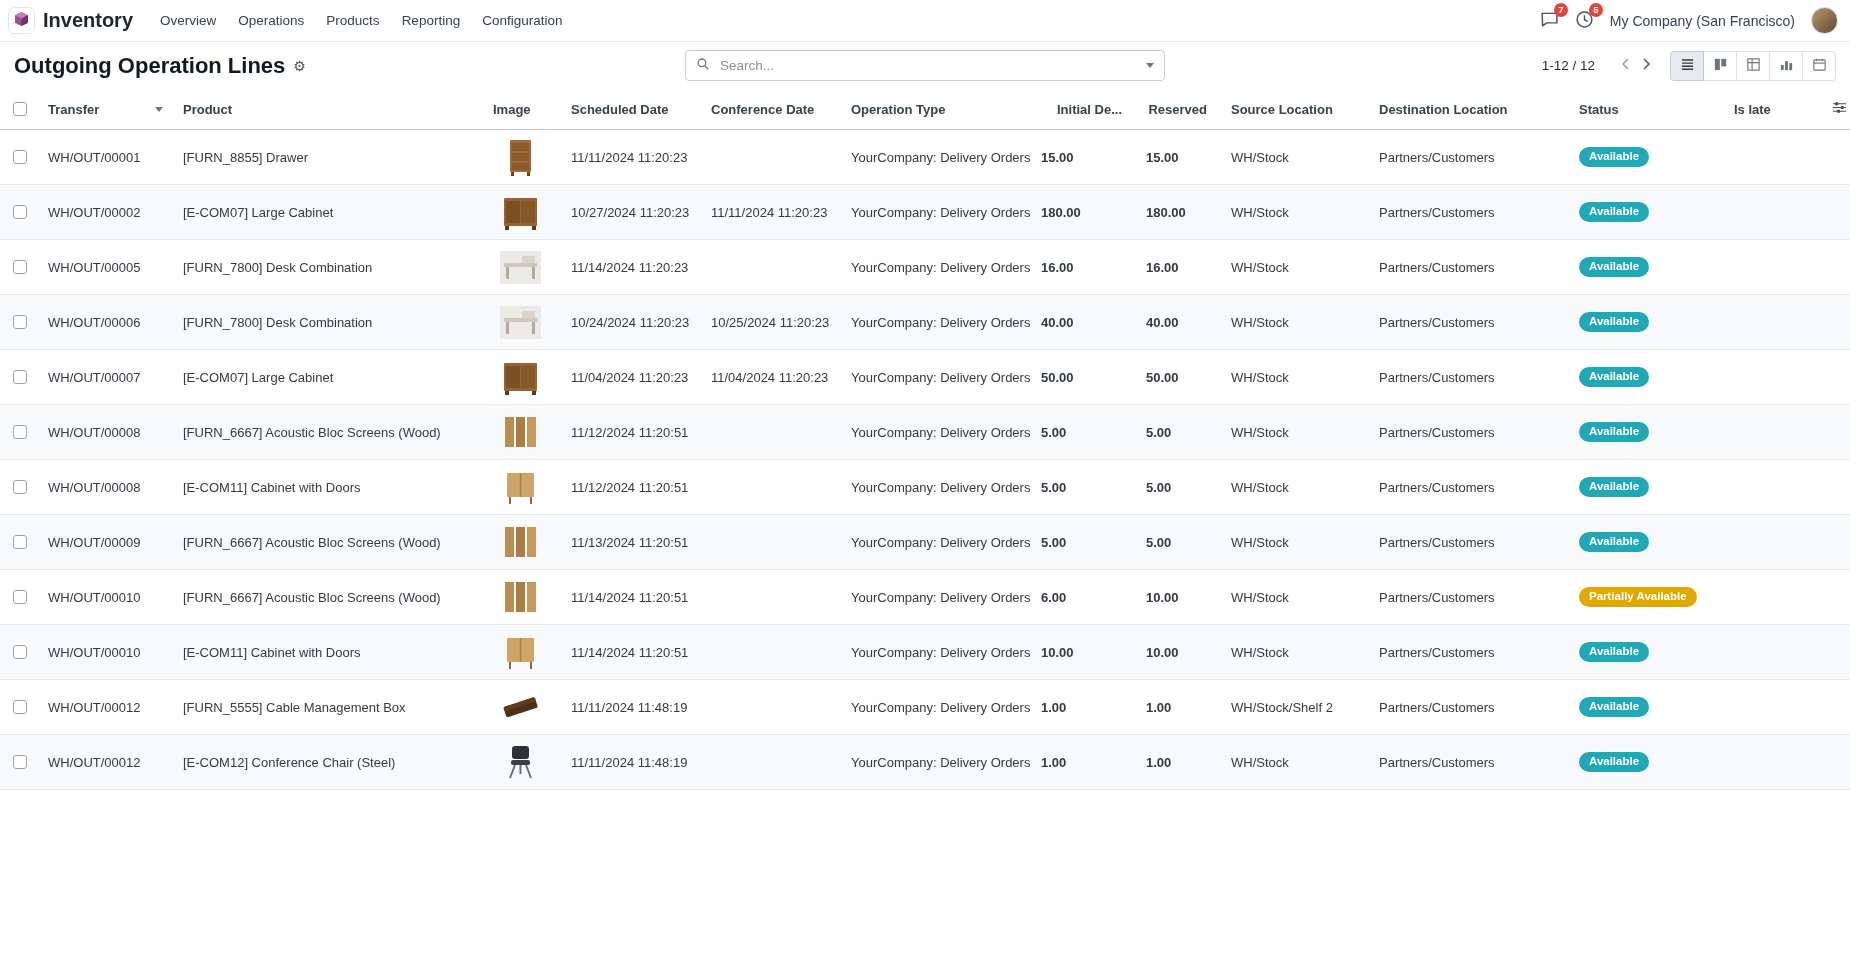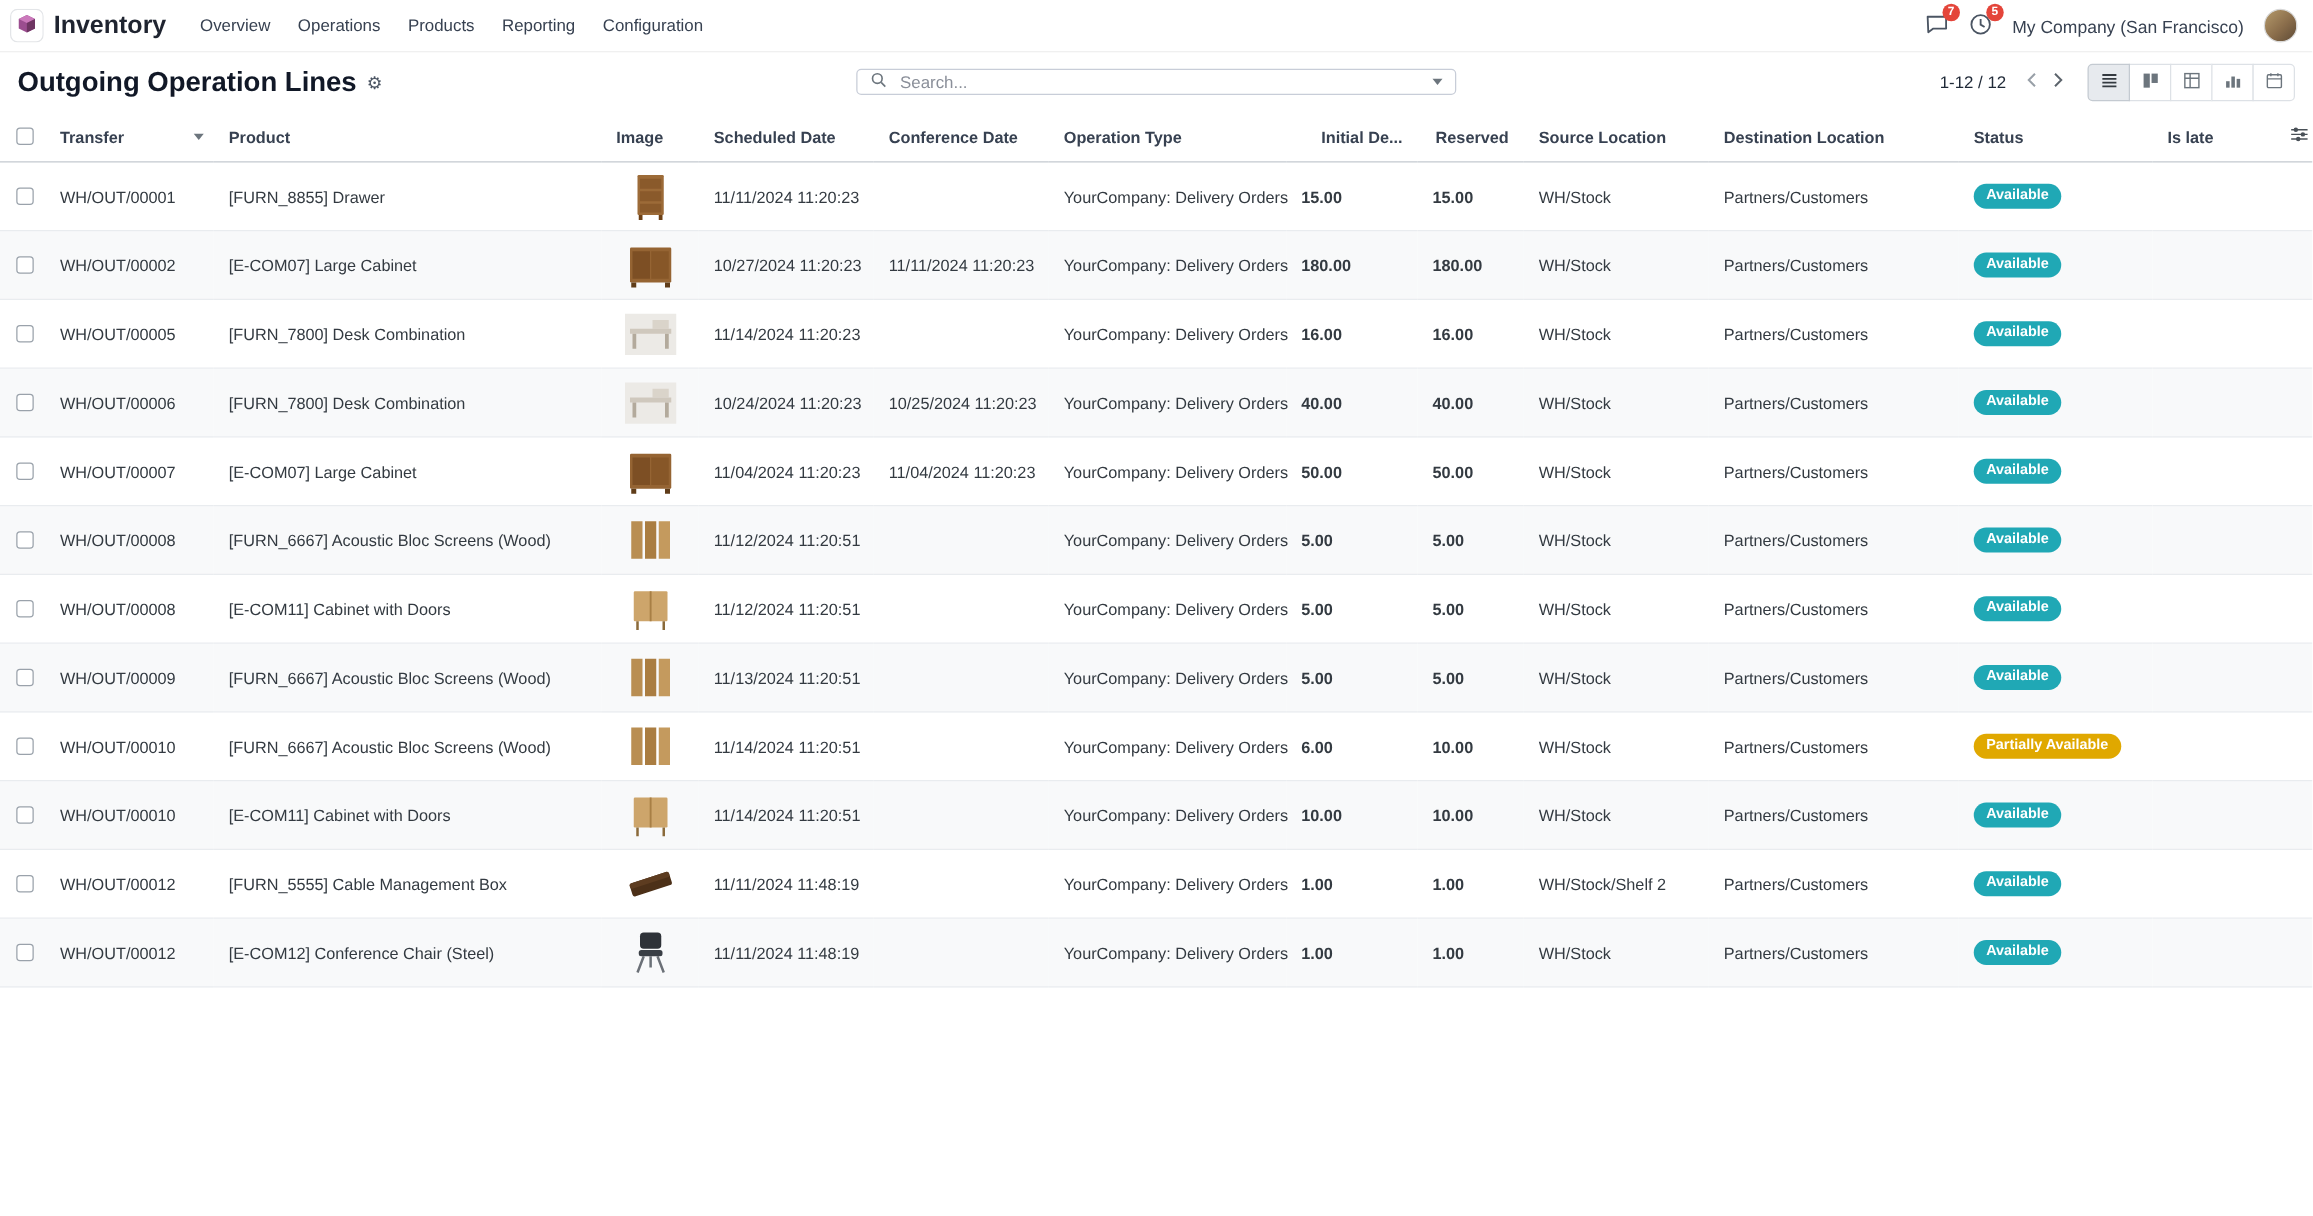--- a/index.html
+++ b/index.html
@@ -33,34 +33,34 @@
     border:1px solid #d8d8d8;
   }
 
   
   .control-panel { height:47px; display:flex; align-items:center; padding:0 14px; position:relative; background:#fff; }
   .cp-left { display:flex; align-items:center; gap:8px; }
   .cp-title { font-size:22px; font-weight:700; color:#111827; }
   .gear-btn { color:#4b5563; font-size:14px; cursor:pointer; line-height:1; }
   .cp-search {
     position:absolute; left:50%; transform:translateX(-50%);
-    width:480px; height:21px; border:1px solid #c8cdd8; border-radius:4px;
+    width:480px; height:31px; border:1px solid #c8cdd8; border-radius:4px;
     display:flex; align-items:center; padding:0 10px; gap:8px; background:#fff;
   }
   .cp-search input {
     flex:1; border:none; outline:none; font-size:13.5px; color:#374151;
     font-family:"Liberation Sans", sans-serif; background:transparent;
   }
   .cp-search input::placeholder { color:#8a8f99; }
   .search-caret {
     width:0; height:0; border-left:4.5px solid transparent; border-right:4.5px solid transparent;
     border-top:5px solid #6c757d; cursor:pointer; margin-left:4px;
   }
   .cp-right { margin-left:auto; display:flex; align-items:center; }
-  .pager-text { font-size:13.5px; color:#1f2937; margin-right:9px; }
+  .pager-text { font-size:13.5px; color:#1f2937; margin-right:19px; }
   .pg-btn { background:none; border:none; padding:4px 7px; cursor:pointer; display:flex; align-items:center; }
   .view-switcher { display:flex; margin-left:12px; }
   .vs-btn {
     width:34px; height:30px; display:flex; align-items:center; justify-content:center;
     background:#fff; border:1px solid #dde1e6; color:#6c757d; cursor:pointer; margin-left:-1px; padding:0;
   }
   .vs-btn:first-child { border-radius:4px 0 0 4px; margin-left:0; }
   .vs-btn:last-child { border-radius:0 4px 4px 0; }
   .vs-btn.active { background:#e7eaee; color:#343a40; border-color:#c4cad1; position:relative; z-index:1; }
 

